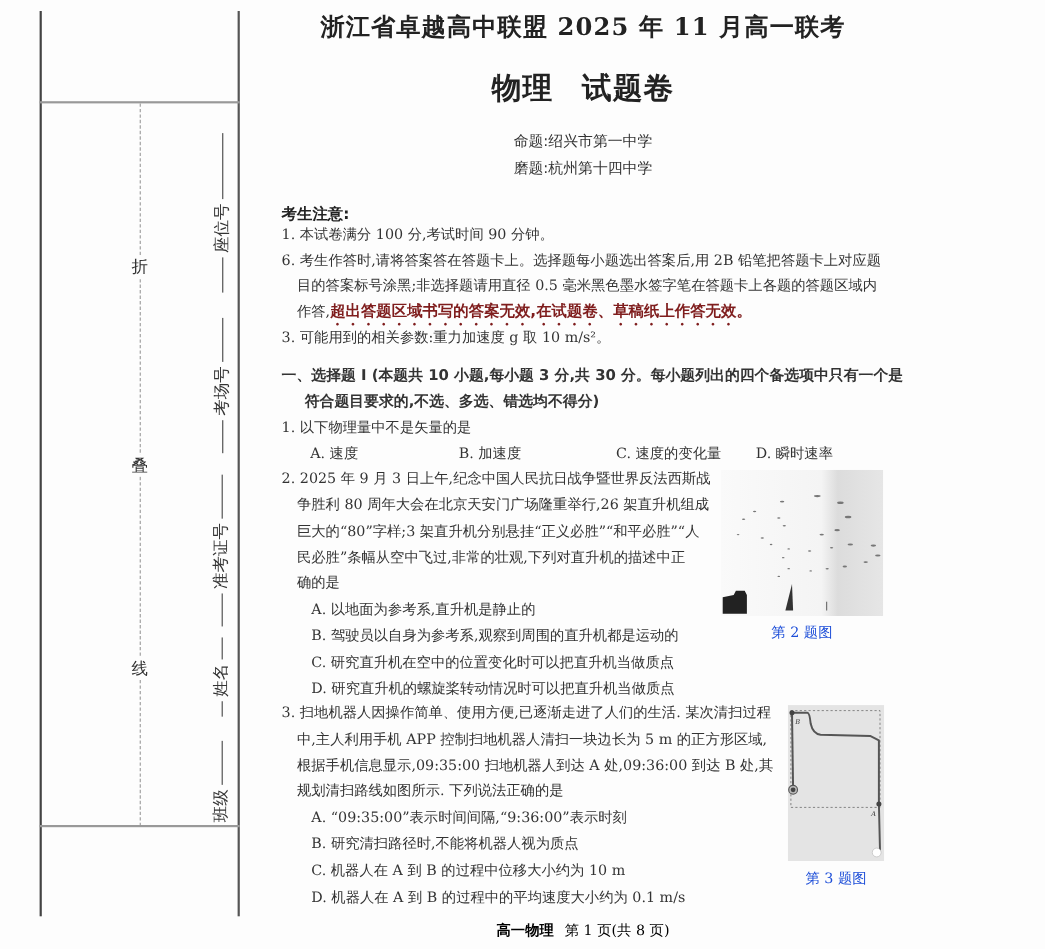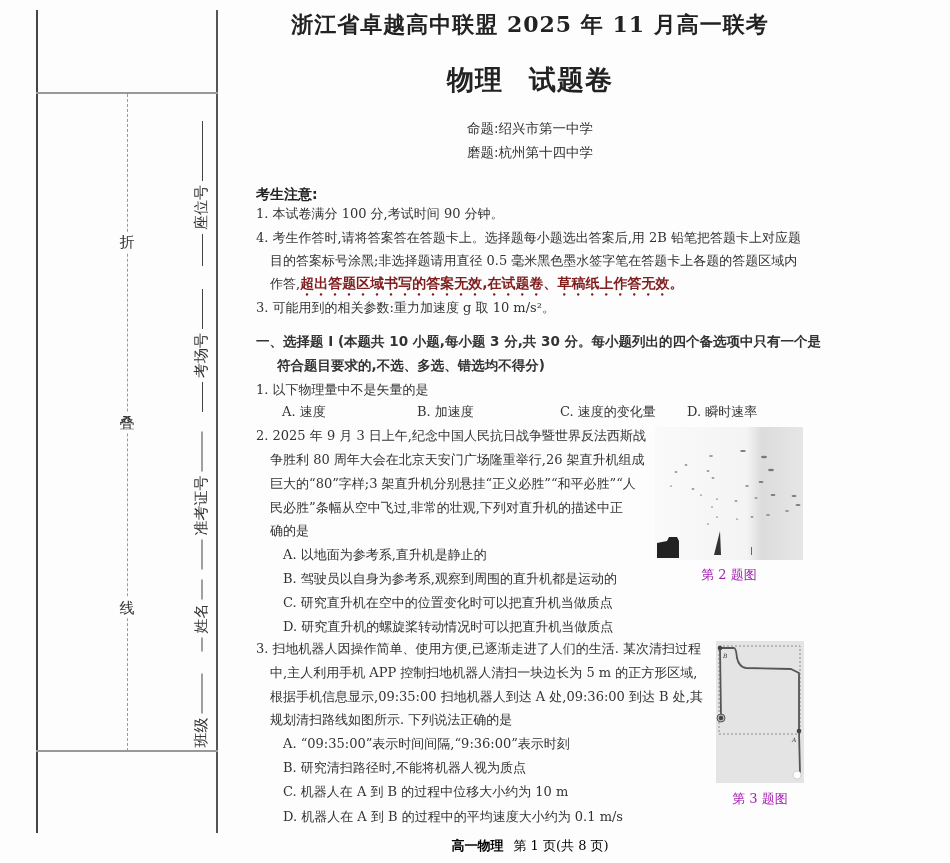--- a/index.html
+++ b/index.html
@@ -27,21 +27,21 @@
     font-family: "DejaVu Sans", sans-serif; color: #333; }
   .notice-head { position: absolute; left: 256px; top: 186px; font-size: 14px; font-weight: bold;
     font-family: "DejaVu Sans", sans-serif; }
   .line { position: absolute; font-size: 13px; white-space: nowrap; color: #333; line-height: 18px; }
   .line.bold-sans { font-family: "DejaVu Sans", sans-serif; font-weight: bold; }
   .emph { font-family: "DejaVu Sans", sans-serif; font-weight: bold; font-size: 14px;
     text-emphasis: dot; -webkit-text-emphasis: dot; text-emphasis-position: under; -webkit-text-emphasis-position: under; color: #7f1d1d; }
   .opt-row { position: absolute; left: 282px; top: 403px; width: 520px; font-size: 13px; color: #333; }
   .opt-row span { position: absolute; white-space: nowrap; }
   .fig { position: absolute; overflow: hidden; }
-  .fig-caption { position: absolute; font-size: 13px; color: #a21caf; text-align: center; }
+  .fig-caption { position: absolute; font-size: 13px; color: #1d4ed8; text-align: center; }
   .footer { position: absolute; left: 230px; width: 600px; top: 837px; text-align: center; font-size: 13px; color: #000000; }
   .footer b { font-family: "DejaVu Sans", sans-serif; margin-right: 10px; }
 </style>
 </head>
 <body>
 
 <div class="margin-frame"></div>
 <div class="margin-hline" style="top:92px;"></div>
 <div class="margin-hline" style="top:750px;"></div>
 <div class="fold-line"></div>
@@ -86,21 +86,21 @@
 
 <div class="main-title">浙江省卓越高中联盟 2025 年 11 月高一联考</div>
 <div class="sub-title">
   <span>物理</span><span class="gap"></span><span>试题卷</span>
 </div>
 <div class="credit" style="top:120px;">命题:绍兴市第一中学</div>
 <div class="credit" style="top:144px;">磨题:杭州第十四中学</div>
 
 <div class="notice-head">考生注意:</div>
 <div class="line" style="left:256px; top:205px;">1. 本试卷满分 100 分,考试时间 90 分钟。</div>
-<div class="line" style="left:256px; top:229px;">4. 考生作答时,请将答案答在答题卡上。选择题每小题选出答案后,用 2B 铅笔把答题卡上对应题</div>
+<div class="line" style="left:256px; top:229px;">6. 考生作答时,请将答案答在答题卡上。选择题每小题选出答案后,用 2B 铅笔把答题卡上对应题</div>
 <div class="line" style="left:270px; top:252px;">目的答案标号涂黑;非选择题请用直径 0.5 毫米黑色墨水签字笔在答题卡上各题的答题区域内</div>
 <div class="line" style="left:270px; top:274px;">
   <span>作答,</span><span class="emph">超出答题区域书写的答案无效,在试题卷、草稿纸上作答无效。</span>
 </div>
 <div class="line" style="left:256px; top:299px;">3. 可能用到的相关参数:重力加速度 g 取 10 m/s²。</div>
 
 <div class="line bold-sans" style="left:256px; top:332px; font-size:13.5px;">一、选择题 Ⅰ (本题共 10 小题,每小题 3 分,共 30 分。每小题列出的四个备选项中只有一个是</div>
 <div class="line bold-sans" style="left:277px; top:356px; font-size:13.5px;">符合题目要求的,不选、多选、错选均不得分)</div>
 
 <div class="line" style="left:256px; top:381px;">1. 以下物理量中不是矢量的是</div>

